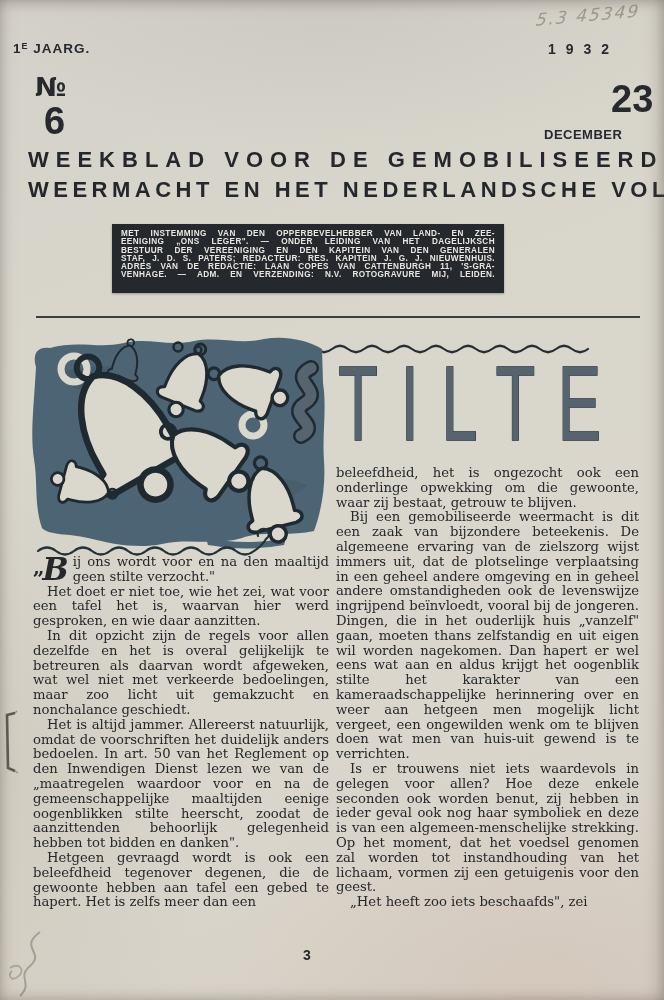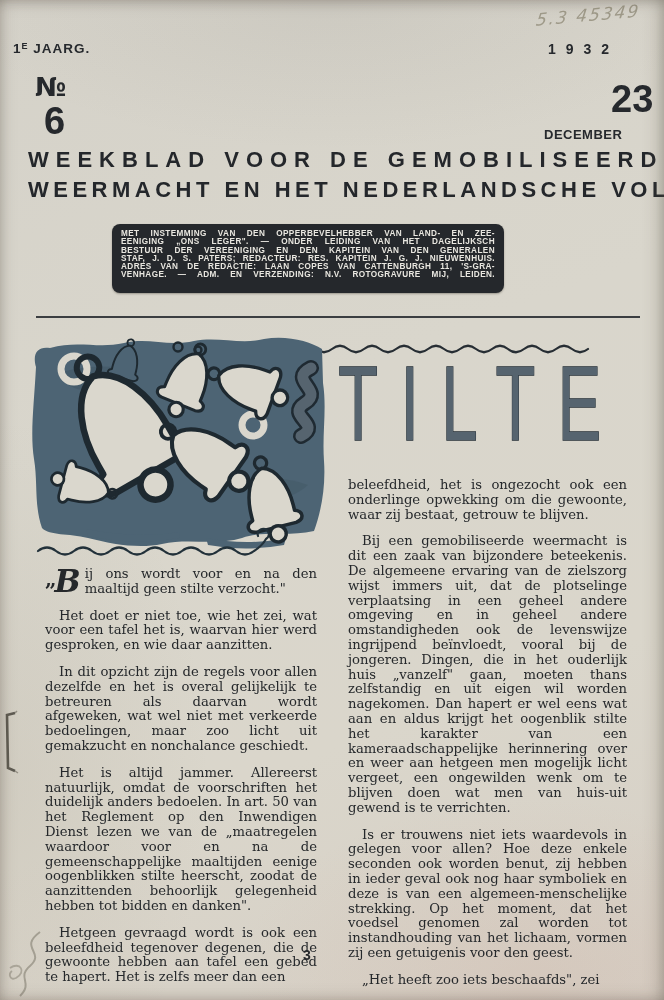--- a/index.html
+++ b/index.html
@@ -43,41 +43,40 @@
   .month{left:544px;top:127px;font-size:13px;letter-spacing:.5px;}
   
   .subtitle{position:absolute;left:28px;top:147px;width:650px;color:#24272b;font-weight:bold;}
   .sub1{font-size:22px;letter-spacing:7px;white-space:nowrap;}
   .sub2{font-size:22px;letter-spacing:4.5px;white-space:nowrap;margin-top:4px;}
   
   .colophon{
     position:absolute;left:112px;top:224px;width:392px;height:69px;
     background:var(--box_bg,#25282c);box-sizing:border-box;padding:6px 9px 5px;
     box-shadow:0 1px 2px rgba(60,55,45,.4);
-    border-radius:8px;
   }
   .colo-line{
     font-size:8.2px;line-height:8.3px;font-weight:bold;color:#e9e7e0;
     letter-spacing:.4px;text-align:justify;text-align-last:justify;
   }
   
   .rule{position:absolute;left:36px;top:316px;width:604px;height:2px;background:#3b3e41;}
   .wave-svg{position:absolute;left:296px;top:340px;width:304px;height:16px;}
   .illustration{position:absolute;left:28px;top:333px;width:302px;height:230px;}
   .title-svg{position:absolute;left:285px;top:356px;width:320px;height:92px;}
   .bellbody{fill:var(--bellfill,#dad7cd);stroke:#1e2930;stroke-width:2.6px;stroke-linejoin:round;}
   .bellring{fill:none;stroke:#1e2930;stroke-width:2.4px;}
   .clapper{fill:#dad7cd;stroke:#1e2930;stroke-width:2.6px;}
   
   .col{
     position:absolute;color:#25282b;
     font-family:"DejaVu Serif","Liberation Serif",serif;
     font-size:13.2px;line-height:14.8px;text-align:justify;
   }
-  .col p{margin:12px;text-indent:14px;}
+  .col p{margin:0;text-indent:14px;}
   .col-left{left:33px;top:555px;width:296px;}
   .col-right{left:336px;top:466px;width:303px;}
   .col-right .plist p:first-child{text-indent:0;}
   p.lead{text-indent:0;}
   .dropgroup{float:left;margin:1px 4px 0 0;font-family:"DejaVu Serif",serif;font-weight:bold;color:#25282b;}
   .lq{font-size:20px;letter-spacing:-2px;vertical-align:6px;}
   .dc{font-size:31px;font-style:italic;line-height:26px;}
   
   .page-num{position:absolute;left:0;top:947px;width:614px;text-align:center;
     font-size:14px;font-weight:bold;color:#26292c;}

